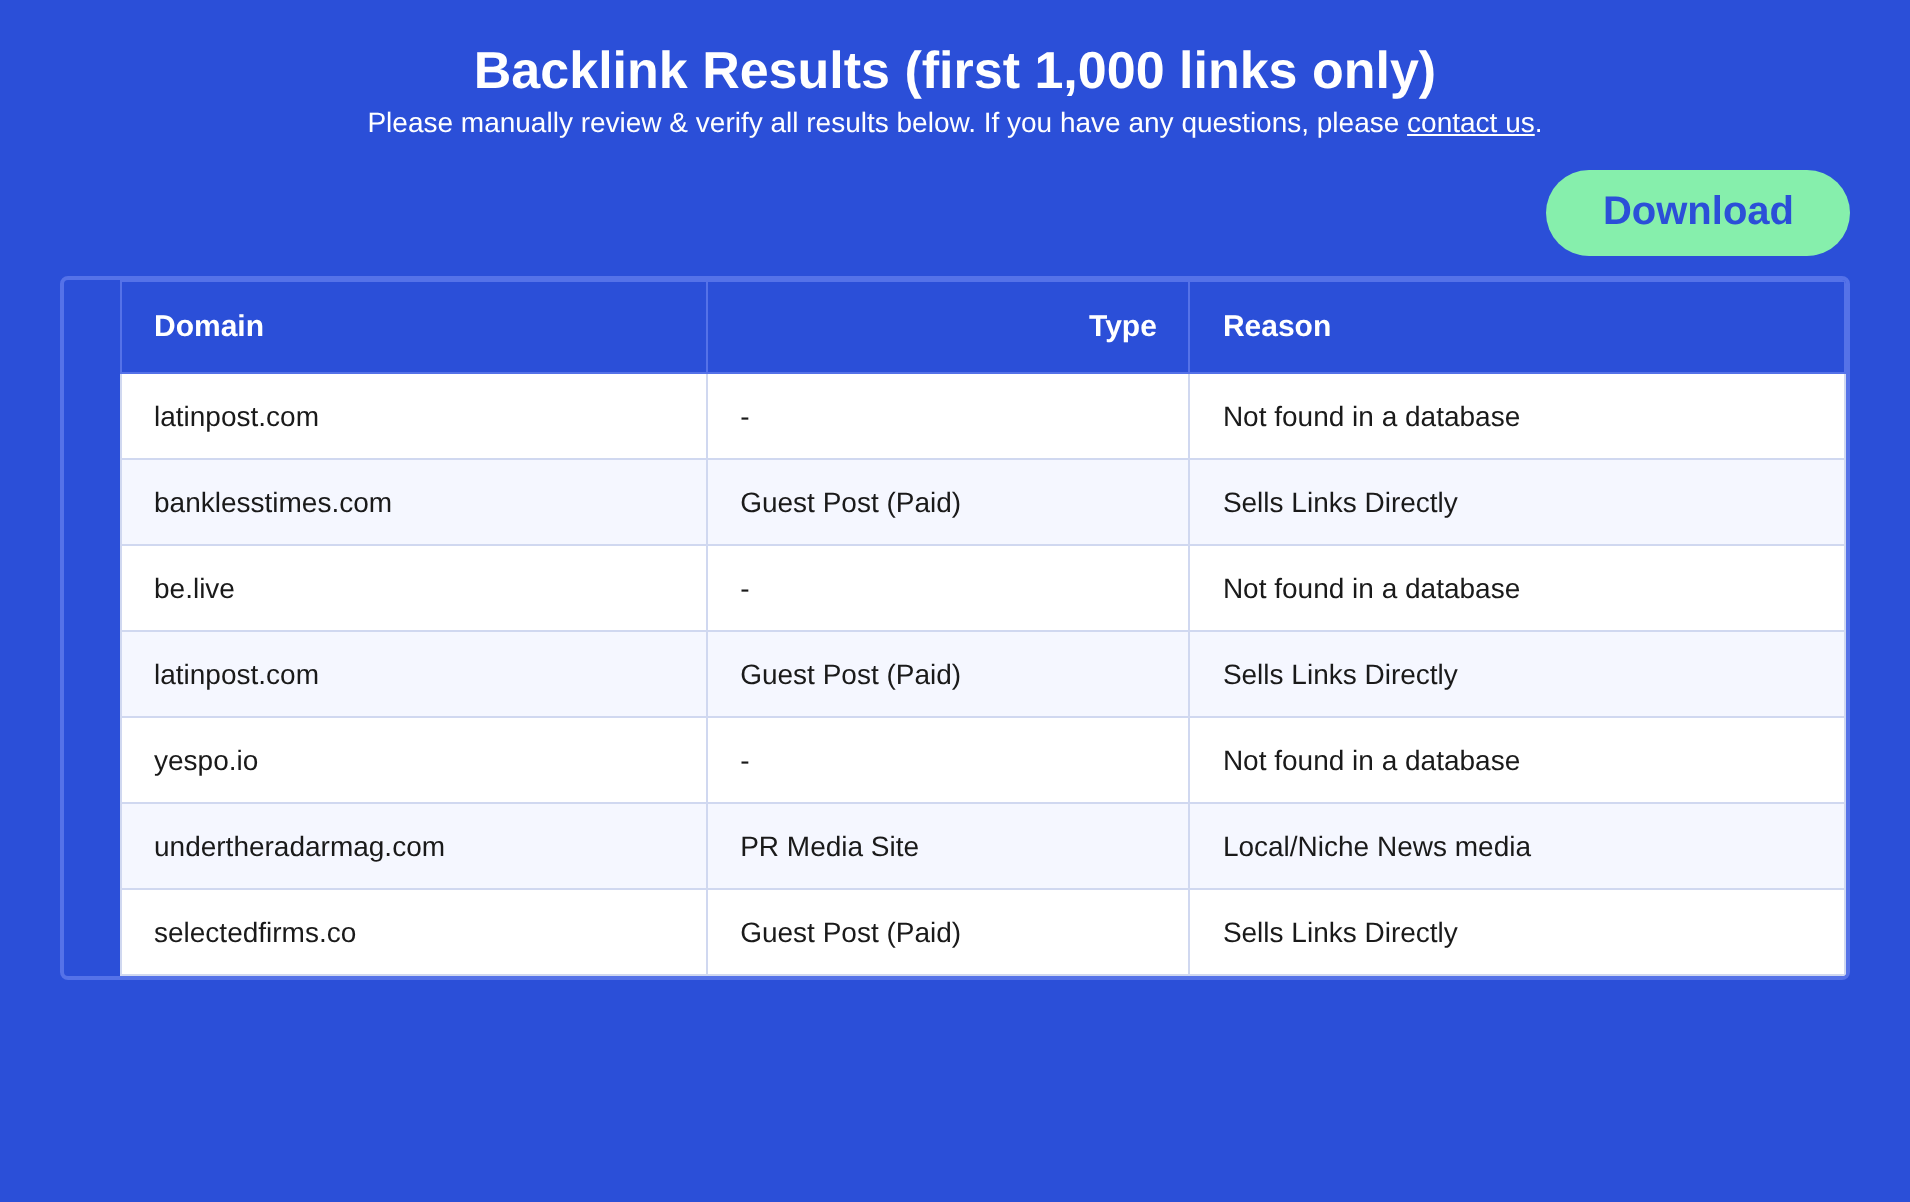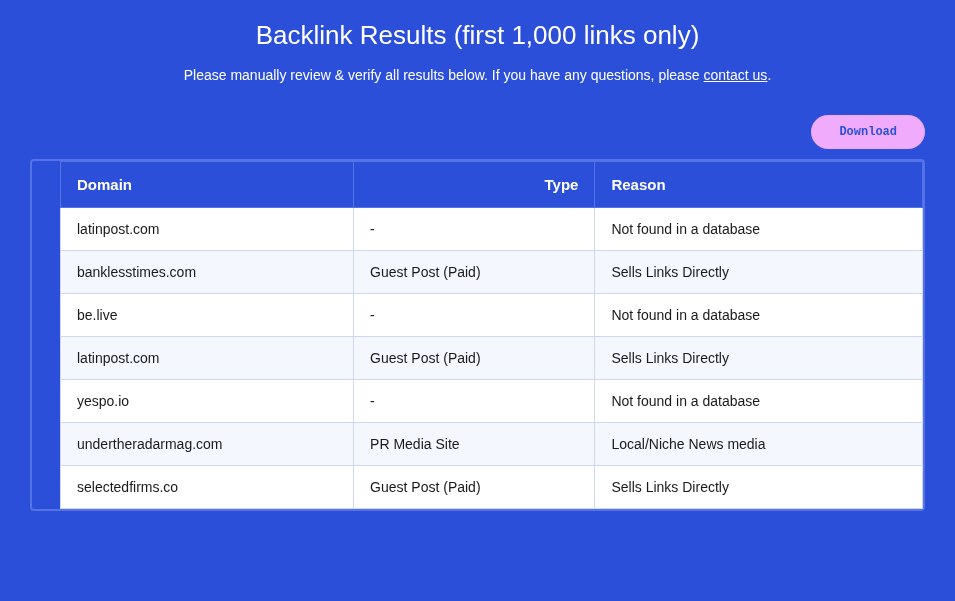--- a/index.html
+++ b/index.html
@@ -16,54 +16,53 @@
       display: flex;
       flex-direction: column;
       align-items: center;
       padding: 20px 30px;
       overflow: hidden;
     }
 
     .page-title {
       color: #ffffff;
       font-size: 26px;
-      font-weight: normal;
+      font-weight: bold;
       text-align: right;
-      margin-bottom: 16px;
+      margin-bottom: 2px;
     }
 
     .subtitle {
       color: #ffffff;
       font-size: 14px;
       text-align: right;
-      margin-bottom: 32px;
+      margin-bottom: 16px;
     }
 
     .subtitle a {
       color: #ffffff;
       text-decoration: underline;
     }
 
     .download-row {
       width: 100%;
       display: flex;
       justify-content: flex-end;
       margin-bottom: 10px;
     }
 
     .download-button {
-      background-color: #f0abfc;
+      background-color: #86efac;
       color: #2b4fd8;
       border: none;
       border-radius: 25px;
       padding: 10px 28px;
-      font-size: 12px;
+      font-size: 20px;
       font-weight: bold;
       cursor: pointer;
-      font-family: Liberation Mono, monospace;
     }
 
     .table-container {
       width: 100%;
       border: 2px solid #5572e8;
       border-radius: 4px;
       overflow: hidden;
       padding-left: 28px;
     }
 

